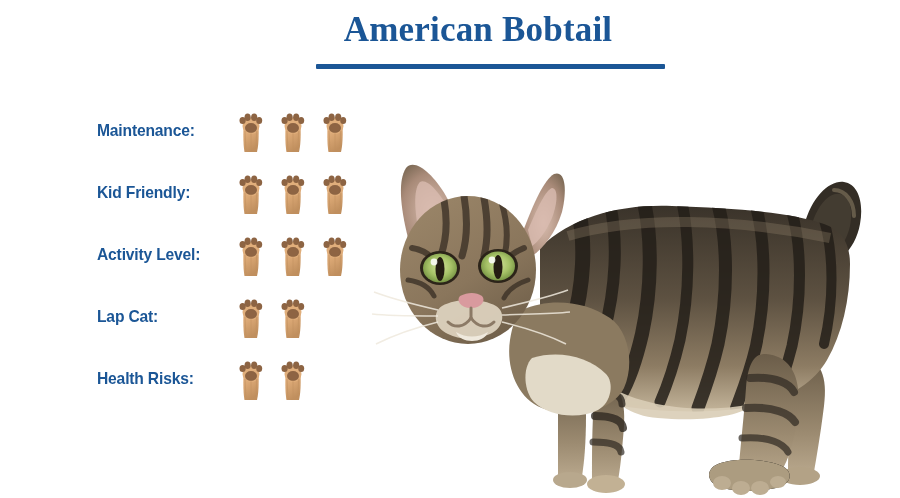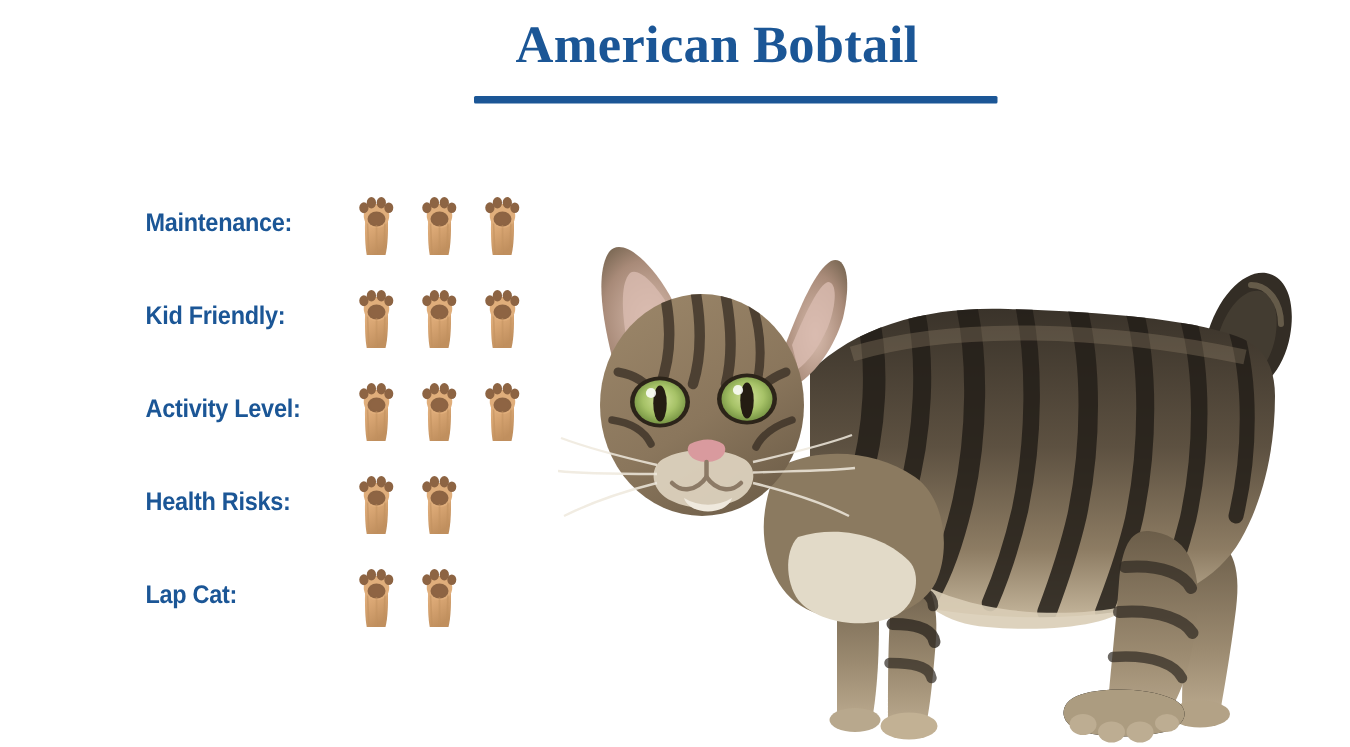--- a/index.html
+++ b/index.html
@@ -41,21 +41,21 @@
     width: 349px;
     height: 5px;
     background: #1b5696;
     border-radius: 1px;
   }
 
   
   #ratings {
     position: absolute;
     left: 0;
-    top: 118px;
+    top: 100px;
     width: 370px;
   }
   .rating-row {
     position: relative;
     height: 62px;
     display: flex;
     align-items: center;
   }
   .rating-label {
     position: absolute;
@@ -321,20 +321,70 @@
   <ellipse cx="23.2" cy="11.5" rx="3.0" ry="3.5" fill="#8d6443"></ellipse>
   <path d="M9 22 C 9.5 30, 9.5 37, 10 42" stroke="#c2915f" stroke-width="1.1" fill="none" opacity="0.6"></path>
   <path d="M15 23 C 15 31, 15 38, 15 42" stroke="#c2915f" stroke-width="1.1" fill="none" opacity="0.5"></path>
   <path d="M20.6 22 C 20.4 30, 20.2 37, 20 42" stroke="#c2915f" stroke-width="1.1" fill="none" opacity="0.6"></path>
 </svg>
           </span>
         </div>
     </div>
 
     <div class="rating-row">
+      <div class="rating-label">Lap Cat:</div>
+      <div class="rating-paws">
+          <span style="display: block;">
+<svg class="paw-icon" viewBox="0 0 30 44" xmlns="http://www.w3.org/2000/svg">
+  <defs>
+    <linearGradient id="pg0_rating-paws-lap-cat" x1="0" y1="0" x2="0.4" y2="1">
+      <stop offset="0%" stop-color="#e8b887"></stop>
+      <stop offset="45%" stop-color="#d9a673"></stop>
+      <stop offset="100%" stop-color="#c08f5e"></stop>
+    </linearGradient>
+  </defs>
+  <path d="M7.5 16 C 7 28, 7.5 38, 8.5 43 L 21 43 C 22.5 37, 23 27, 22.5 16 Z" fill="url(#pg0_rating-paws-lap-cat)"></path>
+  <ellipse cx="15" cy="17" rx="8.5" ry="8" fill="#e0ae7b"></ellipse>
+  <ellipse cx="15" cy="19" rx="6" ry="5" fill="#8d6443"></ellipse>
+  <ellipse cx="15" cy="19" rx="4.4" ry="3.6" fill="#a3765210"></ellipse>
+  <ellipse cx="6.6" cy="11.5" rx="3.1" ry="3.6" fill="#8d6443"></ellipse>
+  <ellipse cx="11.6" cy="8.2" rx="3.1" ry="3.8" fill="#8d6443"></ellipse>
+  <ellipse cx="18.2" cy="8.2" rx="3.1" ry="3.8" fill="#8d6443"></ellipse>
+  <ellipse cx="23.2" cy="11.5" rx="3.0" ry="3.5" fill="#8d6443"></ellipse>
+  <path d="M9 22 C 9.5 30, 9.5 37, 10 42" stroke="#c2915f" stroke-width="1.1" fill="none" opacity="0.6"></path>
+  <path d="M15 23 C 15 31, 15 38, 15 42" stroke="#c2915f" stroke-width="1.1" fill="none" opacity="0.5"></path>
+  <path d="M20.6 22 C 20.4 30, 20.2 37, 20 42" stroke="#c2915f" stroke-width="1.1" fill="none" opacity="0.6"></path>
+</svg>
+          </span>
+          <span style="display: block;">
+<svg class="paw-icon" viewBox="0 0 30 44" xmlns="http://www.w3.org/2000/svg">
+  <defs>
+    <linearGradient id="pg1_rating-paws-lap-cat" x1="0" y1="0" x2="0.4" y2="1">
+      <stop offset="0%" stop-color="#e8b887"></stop>
+      <stop offset="45%" stop-color="#d9a673"></stop>
+      <stop offset="100%" stop-color="#c08f5e"></stop>
+    </linearGradient>
+  </defs>
+  <path d="M7.5 16 C 7 28, 7.5 38, 8.5 43 L 21 43 C 22.5 37, 23 27, 22.5 16 Z" fill="url(#pg1_rating-paws-lap-cat)"></path>
+  <ellipse cx="15" cy="17" rx="8.5" ry="8" fill="#e0ae7b"></ellipse>
+  <ellipse cx="15" cy="19" rx="6" ry="5" fill="#8d6443"></ellipse>
+  <ellipse cx="15" cy="19" rx="4.4" ry="3.6" fill="#a3765210"></ellipse>
+  <ellipse cx="6.6" cy="11.5" rx="3.1" ry="3.6" fill="#8d6443"></ellipse>
+  <ellipse cx="11.6" cy="8.2" rx="3.1" ry="3.8" fill="#8d6443"></ellipse>
+  <ellipse cx="18.2" cy="8.2" rx="3.1" ry="3.8" fill="#8d6443"></ellipse>
+  <ellipse cx="23.2" cy="11.5" rx="3.0" ry="3.5" fill="#8d6443"></ellipse>
+  <path d="M9 22 C 9.5 30, 9.5 37, 10 42" stroke="#c2915f" stroke-width="1.1" fill="none" opacity="0.6"></path>
+  <path d="M15 23 C 15 31, 15 38, 15 42" stroke="#c2915f" stroke-width="1.1" fill="none" opacity="0.5"></path>
+  <path d="M20.6 22 C 20.4 30, 20.2 37, 20 42" stroke="#c2915f" stroke-width="1.1" fill="none" opacity="0.6"></path>
+</svg>
+          </span>
+        </div>
+    </div>
+
+    <div class="rating-row">
       <div class="rating-label">Health Risks:</div>
       <div class="rating-paws">
           <span style="display: block;">
 <svg class="paw-icon" viewBox="0 0 30 44" xmlns="http://www.w3.org/2000/svg">
   <defs>
     <linearGradient id="pg0_rating-paws-health-risks" x1="0" y1="0" x2="0.4" y2="1">
       <stop offset="0%" stop-color="#e8b887"></stop>
       <stop offset="45%" stop-color="#d9a673"></stop>
       <stop offset="100%" stop-color="#c08f5e"></stop>
     </linearGradient>
@@ -355,70 +405,20 @@
           <span style="display: block;">
 <svg class="paw-icon" viewBox="0 0 30 44" xmlns="http://www.w3.org/2000/svg">
   <defs>
     <linearGradient id="pg1_rating-paws-health-risks" x1="0" y1="0" x2="0.4" y2="1">
       <stop offset="0%" stop-color="#e8b887"></stop>
       <stop offset="45%" stop-color="#d9a673"></stop>
       <stop offset="100%" stop-color="#c08f5e"></stop>
     </linearGradient>
   </defs>
   <path d="M7.5 16 C 7 28, 7.5 38, 8.5 43 L 21 43 C 22.5 37, 23 27, 22.5 16 Z" fill="url(#pg1_rating-paws-health-risks)"></path>
-  <ellipse cx="15" cy="17" rx="8.5" ry="8" fill="#e0ae7b"></ellipse>
-  <ellipse cx="15" cy="19" rx="6" ry="5" fill="#8d6443"></ellipse>
-  <ellipse cx="15" cy="19" rx="4.4" ry="3.6" fill="#a3765210"></ellipse>
-  <ellipse cx="6.6" cy="11.5" rx="3.1" ry="3.6" fill="#8d6443"></ellipse>
-  <ellipse cx="11.6" cy="8.2" rx="3.1" ry="3.8" fill="#8d6443"></ellipse>
-  <ellipse cx="18.2" cy="8.2" rx="3.1" ry="3.8" fill="#8d6443"></ellipse>
-  <ellipse cx="23.2" cy="11.5" rx="3.0" ry="3.5" fill="#8d6443"></ellipse>
-  <path d="M9 22 C 9.5 30, 9.5 37, 10 42" stroke="#c2915f" stroke-width="1.1" fill="none" opacity="0.6"></path>
-  <path d="M15 23 C 15 31, 15 38, 15 42" stroke="#c2915f" stroke-width="1.1" fill="none" opacity="0.5"></path>
-  <path d="M20.6 22 C 20.4 30, 20.2 37, 20 42" stroke="#c2915f" stroke-width="1.1" fill="none" opacity="0.6"></path>
-</svg>
-          </span>
-        </div>
-    </div>
-
-    <div class="rating-row">
-      <div class="rating-label">Lap Cat:</div>
-      <div class="rating-paws">
-          <span style="display: block;">
-<svg class="paw-icon" viewBox="0 0 30 44" xmlns="http://www.w3.org/2000/svg">
-  <defs>
-    <linearGradient id="pg0_rating-paws-lap-cat" x1="0" y1="0" x2="0.4" y2="1">
-      <stop offset="0%" stop-color="#e8b887"></stop>
-      <stop offset="45%" stop-color="#d9a673"></stop>
-      <stop offset="100%" stop-color="#c08f5e"></stop>
-    </linearGradient>
-  </defs>
-  <path d="M7.5 16 C 7 28, 7.5 38, 8.5 43 L 21 43 C 22.5 37, 23 27, 22.5 16 Z" fill="url(#pg0_rating-paws-lap-cat)"></path>
-  <ellipse cx="15" cy="17" rx="8.5" ry="8" fill="#e0ae7b"></ellipse>
-  <ellipse cx="15" cy="19" rx="6" ry="5" fill="#8d6443"></ellipse>
-  <ellipse cx="15" cy="19" rx="4.4" ry="3.6" fill="#a3765210"></ellipse>
-  <ellipse cx="6.6" cy="11.5" rx="3.1" ry="3.6" fill="#8d6443"></ellipse>
-  <ellipse cx="11.6" cy="8.2" rx="3.1" ry="3.8" fill="#8d6443"></ellipse>
-  <ellipse cx="18.2" cy="8.2" rx="3.1" ry="3.8" fill="#8d6443"></ellipse>
-  <ellipse cx="23.2" cy="11.5" rx="3.0" ry="3.5" fill="#8d6443"></ellipse>
-  <path d="M9 22 C 9.5 30, 9.5 37, 10 42" stroke="#c2915f" stroke-width="1.1" fill="none" opacity="0.6"></path>
-  <path d="M15 23 C 15 31, 15 38, 15 42" stroke="#c2915f" stroke-width="1.1" fill="none" opacity="0.5"></path>
-  <path d="M20.6 22 C 20.4 30, 20.2 37, 20 42" stroke="#c2915f" stroke-width="1.1" fill="none" opacity="0.6"></path>
-</svg>
-          </span>
-          <span style="display: block;">
-<svg class="paw-icon" viewBox="0 0 30 44" xmlns="http://www.w3.org/2000/svg">
-  <defs>
-    <linearGradient id="pg1_rating-paws-lap-cat" x1="0" y1="0" x2="0.4" y2="1">
-      <stop offset="0%" stop-color="#e8b887"></stop>
-      <stop offset="45%" stop-color="#d9a673"></stop>
-      <stop offset="100%" stop-color="#c08f5e"></stop>
-    </linearGradient>
-  </defs>
-  <path d="M7.5 16 C 7 28, 7.5 38, 8.5 43 L 21 43 C 22.5 37, 23 27, 22.5 16 Z" fill="url(#pg1_rating-paws-lap-cat)"></path>
   <ellipse cx="15" cy="17" rx="8.5" ry="8" fill="#e0ae7b"></ellipse>
   <ellipse cx="15" cy="19" rx="6" ry="5" fill="#8d6443"></ellipse>
   <ellipse cx="15" cy="19" rx="4.4" ry="3.6" fill="#a3765210"></ellipse>
   <ellipse cx="6.6" cy="11.5" rx="3.1" ry="3.6" fill="#8d6443"></ellipse>
   <ellipse cx="11.6" cy="8.2" rx="3.1" ry="3.8" fill="#8d6443"></ellipse>
   <ellipse cx="18.2" cy="8.2" rx="3.1" ry="3.8" fill="#8d6443"></ellipse>
   <ellipse cx="23.2" cy="11.5" rx="3.0" ry="3.5" fill="#8d6443"></ellipse>
   <path d="M9 22 C 9.5 30, 9.5 37, 10 42" stroke="#c2915f" stroke-width="1.1" fill="none" opacity="0.6"></path>
   <path d="M15 23 C 15 31, 15 38, 15 42" stroke="#c2915f" stroke-width="1.1" fill="none" opacity="0.5"></path>
   <path d="M20.6 22 C 20.4 30, 20.2 37, 20 42" stroke="#c2915f" stroke-width="1.1" fill="none" opacity="0.6"></path>

